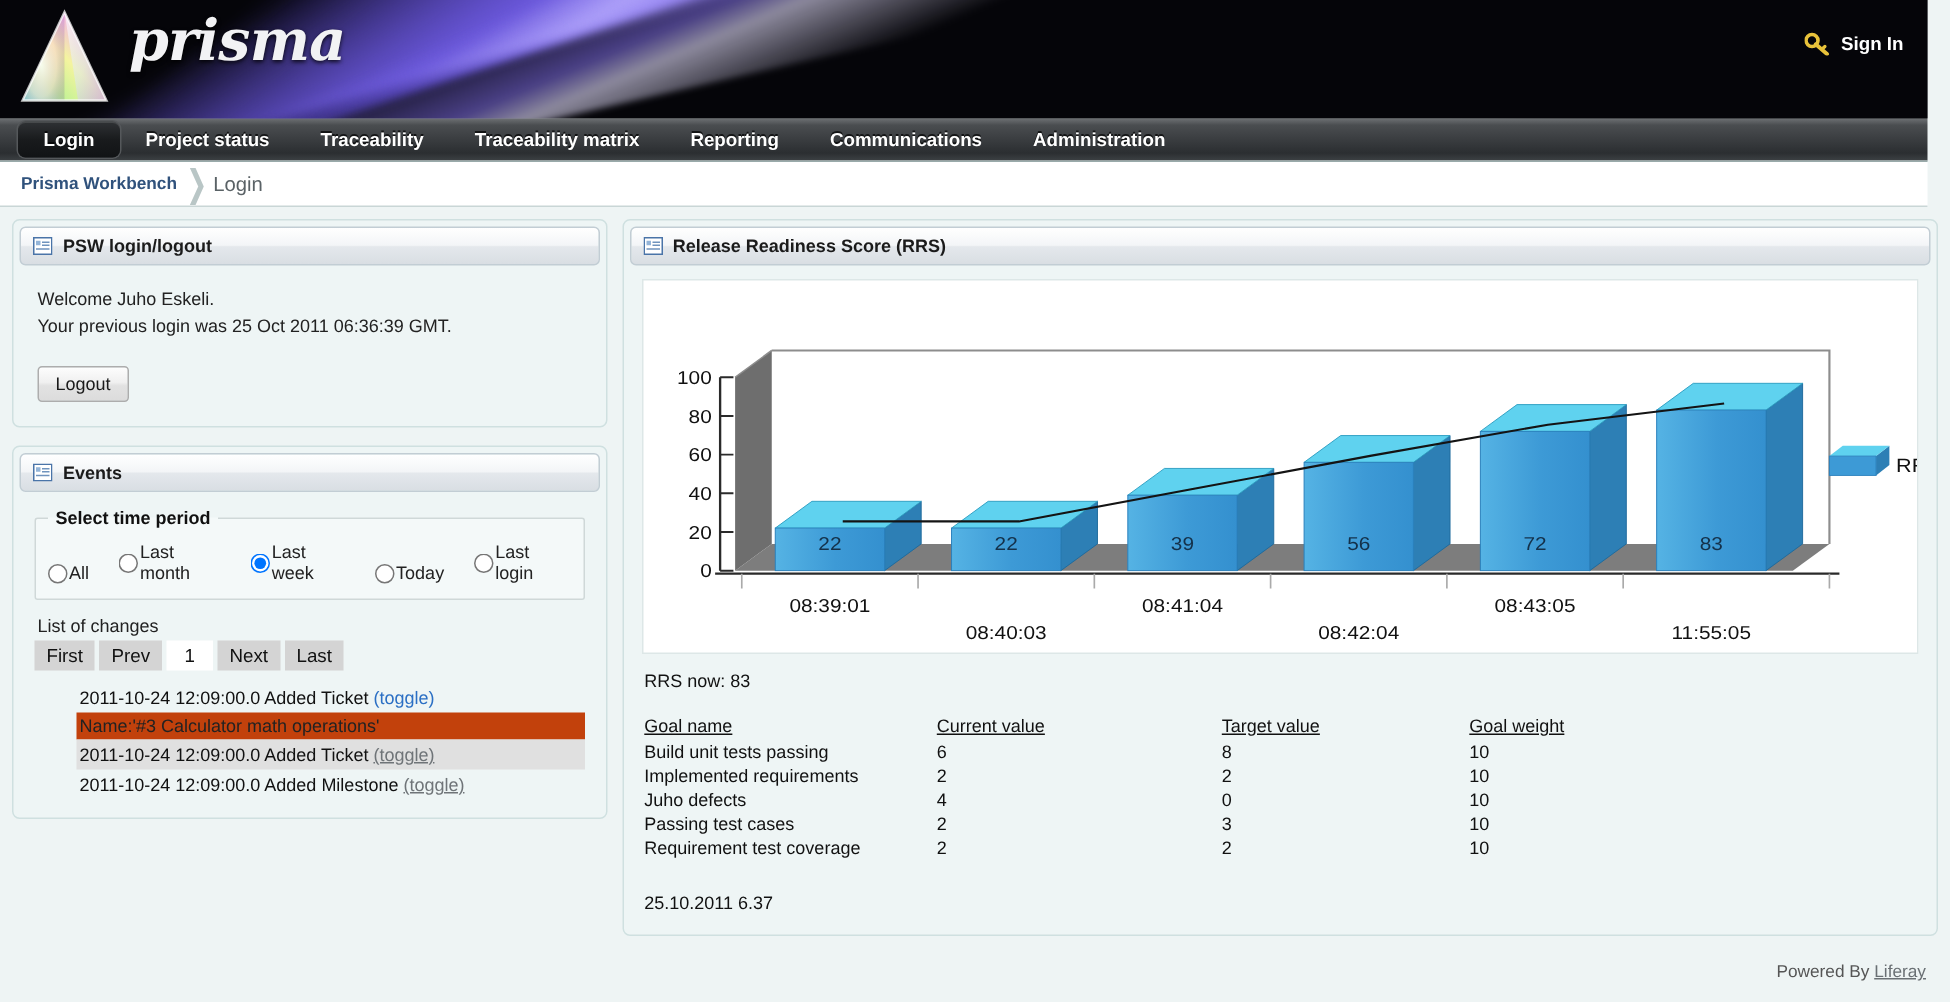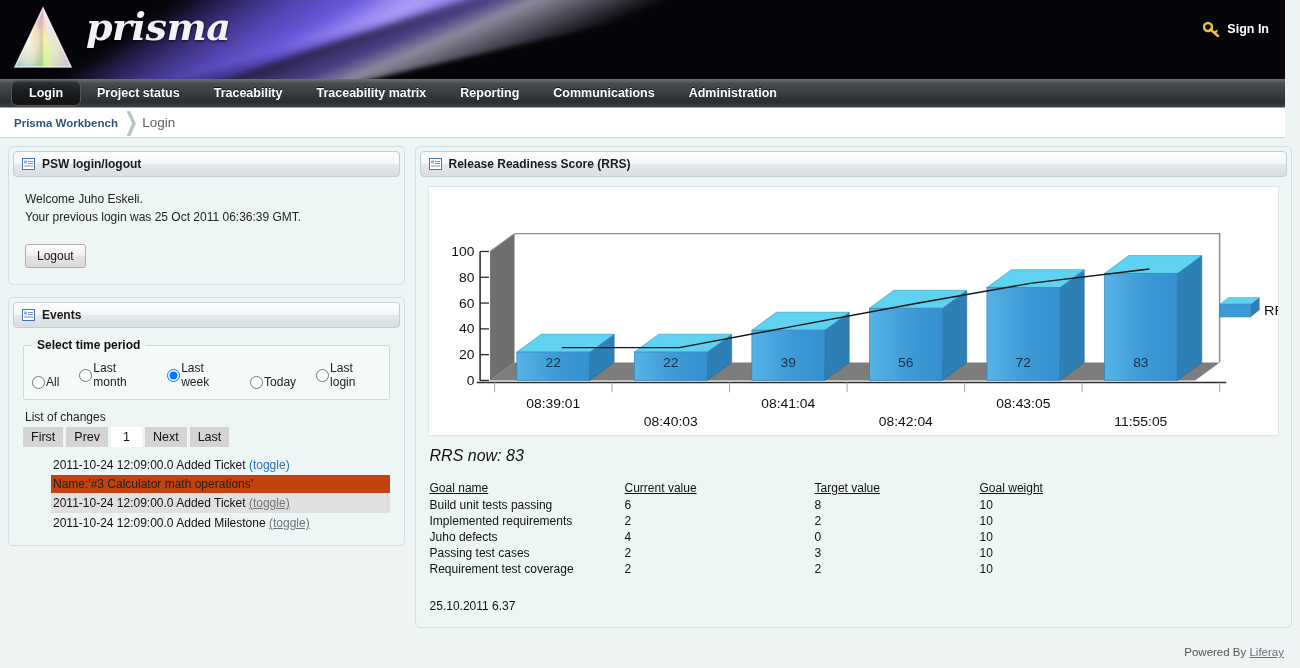--- a/index.html
+++ b/index.html
@@ -137,21 +137,21 @@
   .chart-portlet { padding:4px; }
   .chart-card {
     background:#fff; border:1px solid #dde7e7; margin:9px 8px 0 8px;
     height:250px; position:relative; overflow:hidden;
   }
   .chart-title {
     text-align:center; font-weight:700; font-size:15px; color:#111;
     padding-top:12px; letter-spacing:.2px;
   }
   .plot { position:absolute; left:0; top:0; width:100%; height:100%; }
-  .rrsnow { font-size:16px; color:#111; margin:11px 0 0 10px;font-style:italic; }
+  .rrsnow { font-size:12px; color:#111; margin:11px 0 0 10px; }
   table.goals {
     margin:16px 0 0 10px; border-collapse:collapse; font-size:12px; color:#111;
   }
   table.goals th {
     text-align:left; font-weight:400; text-decoration:underline;
     padding:0 0 2px 0; white-space:nowrap;
   }
   table.goals td { padding:0; line-height:16px; white-space:nowrap; }
   table.goals .c1 { width:195px; }
   table.goals .c2 { width:190px; }

